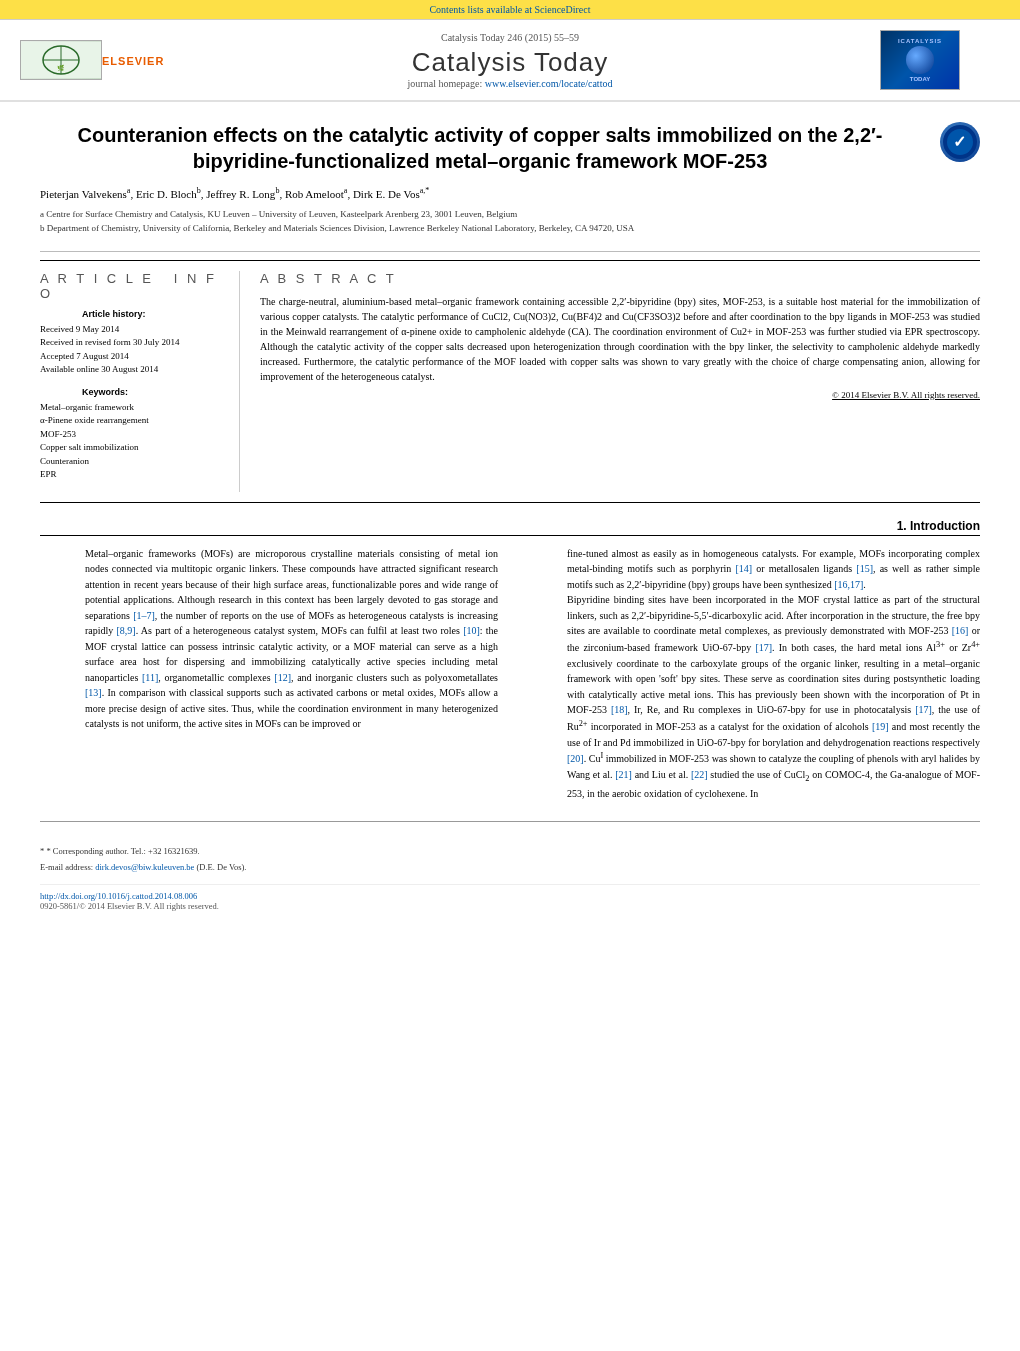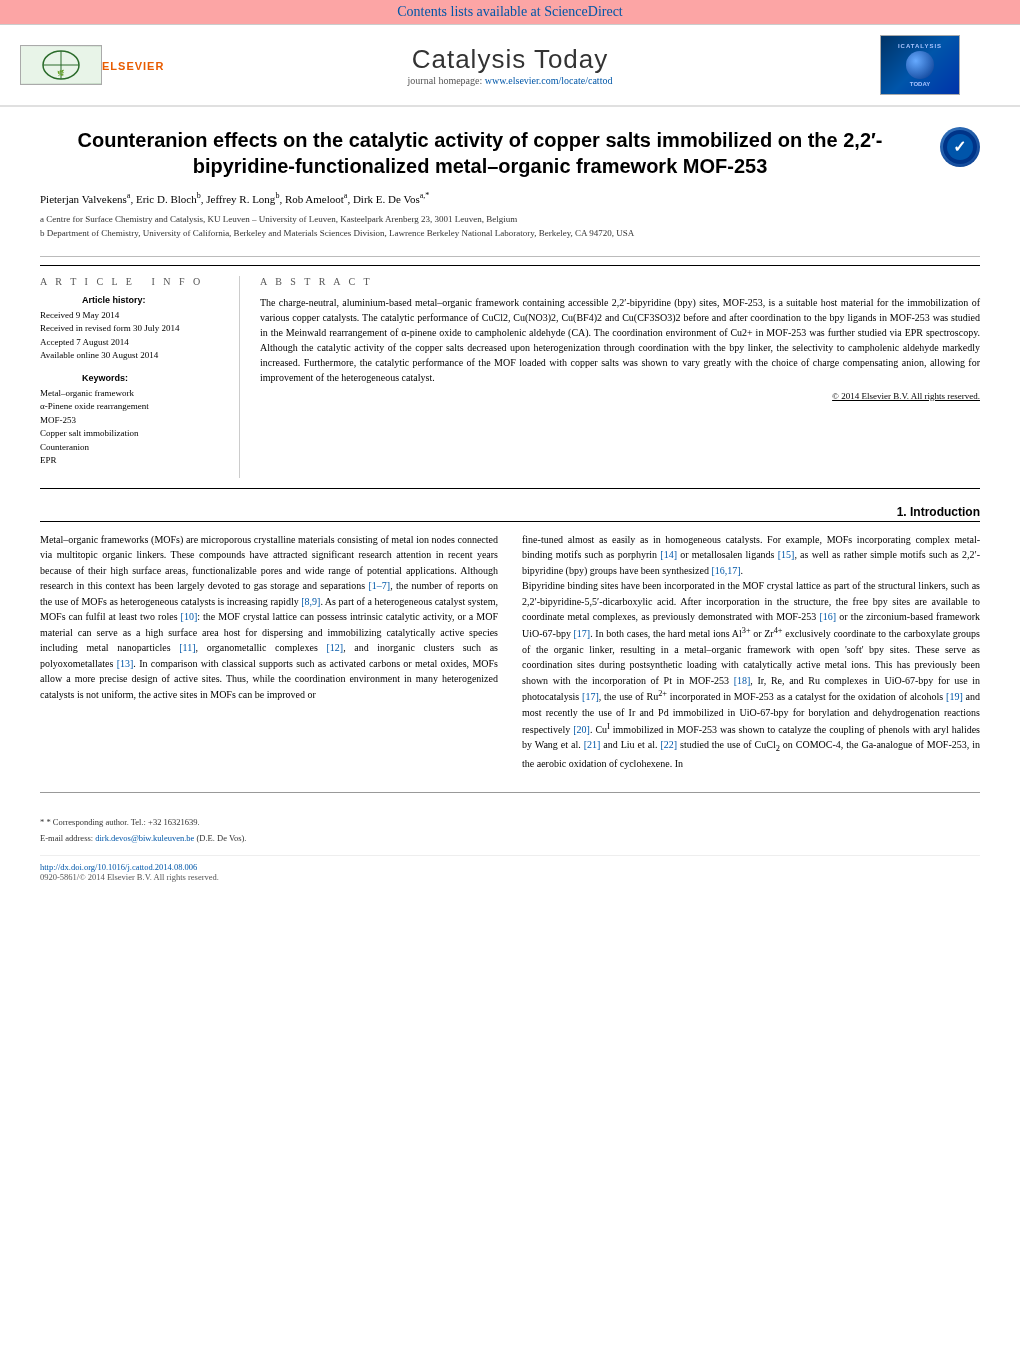--- a/index.html
+++ b/index.html
@@ -7,25 +7,25 @@
       font-family: 'Times New Roman', Times, serif;
       background: #fff;
       color: #000;
       font-size: 11px;
       width: 1020px;
       min-height: 1351px;
     }
 
     
     .top-bar {
-      background: #fca5a5;
+      background: #fde047;
       border-bottom: 1px solid #ccc;
       text-align: center;
       padding: 4px 0;
-      font-size: 14px;
+      font-size: 10px;
       color: #0057a8;
     }
     .top-bar a { color: #0057a8; text-decoration: none; }
 
     
     .journal-header {
       display: flex;
       align-items: center;
       justify-content: space-between;
       padding: 10px 20px;
@@ -177,22 +177,22 @@
       width: 200px;
       flex-shrink: 0;
       border-right: 1px solid #ccc;
       padding-right: 16px;
     }
     .abstract-col {
       flex: 1;
     }
 
     .section-header {
-      font-size: 10px;
-      font-family: Liberation Serif, serif;
+      font-size: 13px;
+      font-family: Liberation Sans, sans-serif;
       letter-spacing: 3px;
       color: #555;
       font-weight: normal;
       margin-bottom: 8px;
       text-transform: uppercase;
     }
 
     .article-info-group {
       margin-bottom: 10px;
     }
@@ -252,20 +252,21 @@
       gap: 24px;
     }
     .body-col {
       flex: 1;
     }
     .body-text {
       font-size: 10px;
       line-height: 1.55;
       text-align: justify;
       color: #000;
+      margin-left: 45px;
     }
     .cite { color: #0057a8; }
 
     
     .footnotes-area {
       border-top: 1px solid #999;
       margin-top: 20px;
       padding-top: 24px;
     }
     .footnote {
@@ -307,20 +308,21 @@
           <line x1="40" y1="4" x2="40" y2="32" stroke="#2a6b2a" stroke-width="1"></line>
           <line x1="22" y1="18" x2="58" y2="18" stroke="#2a6b2a" stroke-width="1"></line>
           <text x="40" y="28" text-anchor="middle" font-size="6" fill="#2a6b2a">🌿</text>
         </svg>
       </div>
       <div class="elsevier-text">ELSEVIER</div>
     </div>
   </div>
 
   <div class="journal-header-center">
+    <div class="contents-link" style="font-size:10px;color:#555;text-align:center;margin-bottom:4px;">Catalysis Today 246 (2015) 55–59</div>
     <div class="journal-title-main">Catalysis Today</div>
     <div class="journal-homepage">
       <span>journal homepage:</span>
       <a>www.elsevier.com/locate/cattod</a>
     </div>
   </div>
 
   <div class="journal-header-right">
     <div class="catalysis-logo">
       <div class="catalysis-logo-top">ICATALYSIS</div>

